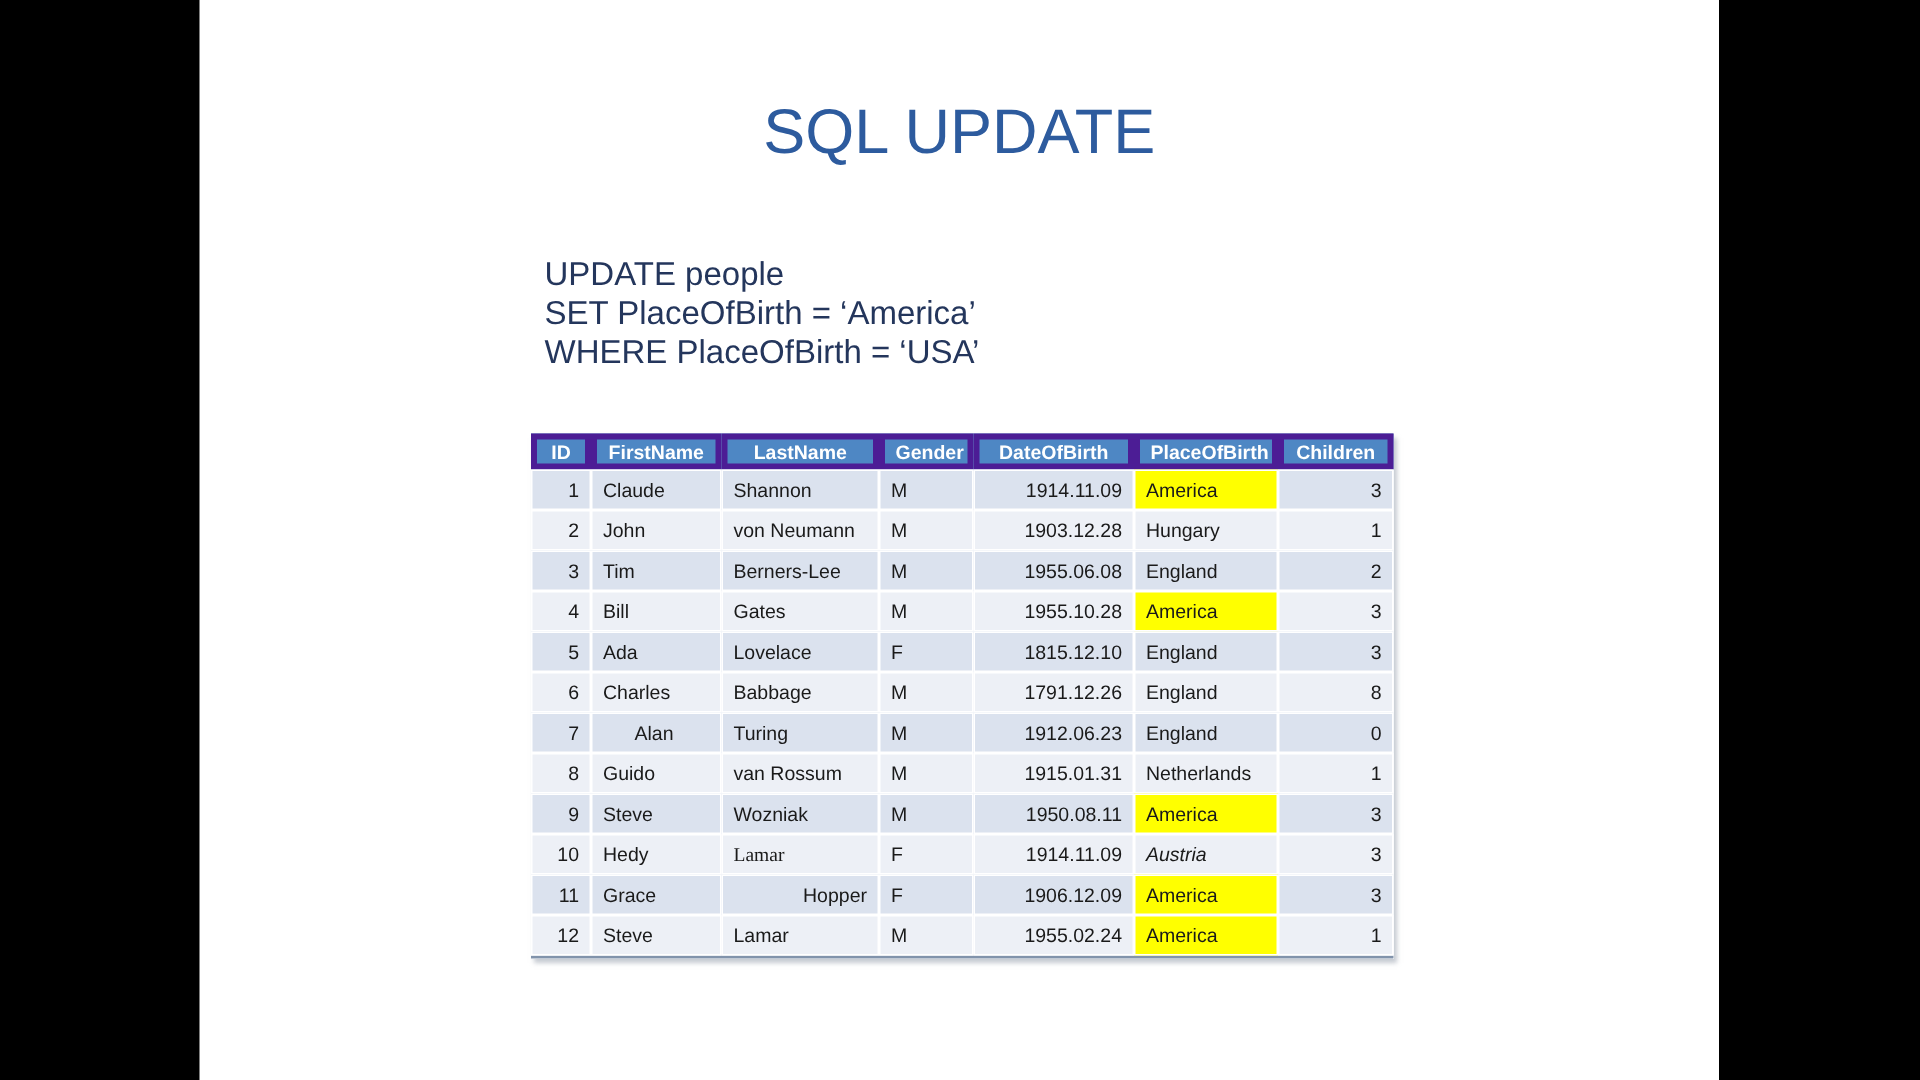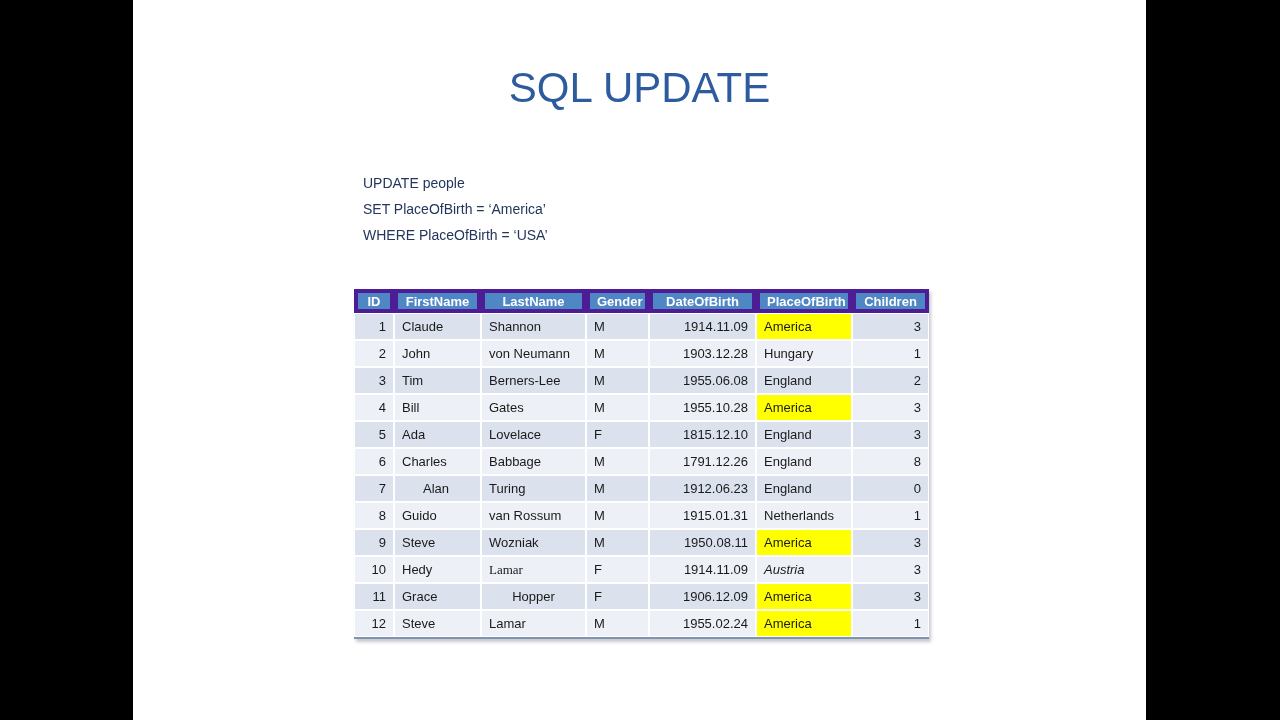--- a/index.html
+++ b/index.html
@@ -27,21 +27,21 @@
     margin: 0;
     text-align: center;
     font-size: 42px;
     font-weight: 400;
     color: var(--title, #2d5b9e);
     letter-spacing: 0;
   }
   .sql {
     position: absolute;
     left: 230px; top: 170px;
-    font-size: 14px;
+    font-size: 22px;
     line-height: 26px;
     color: var(--sql-text, #24365c);
   }
   .sql-table {
     position: absolute;
     left: 221px; top: 289px;
     width: 575px;
     table-layout: fixed;
     border-collapse: separate;
     border-spacing: 0;
@@ -197,21 +197,21 @@
             <td style="text-align: left;">Hedy</td>
             <td style="text-align: left; font-family: Liberation Serif, serif;">Lamar</td>
             <td style="text-align: left;">F</td>
             <td style="text-align: right;">1914.11.09</td>
             <td style="text-align: left; font-style: italic;">Austria</td>
             <td style="text-align: right;">3</td>
           </tr>
           <tr class="odd">
             <td style="text-align: right;">11</td>
             <td style="text-align: left;">Grace</td>
-            <td style="text-align: center;">Hopper</td>
+            <td style="text-align: right;">Hopper</td>
             <td style="text-align: left;">F</td>
             <td style="text-align: right;">1906.12.09</td>
             <td class="highlight" style="text-align: left;">America</td>
             <td style="text-align: right;">3</td>
           </tr>
           <tr class="even">
             <td style="text-align: right;">12</td>
             <td style="text-align: left;">Steve</td>
             <td style="text-align: left;">Lamar</td>
             <td style="text-align: left;">M</td>

